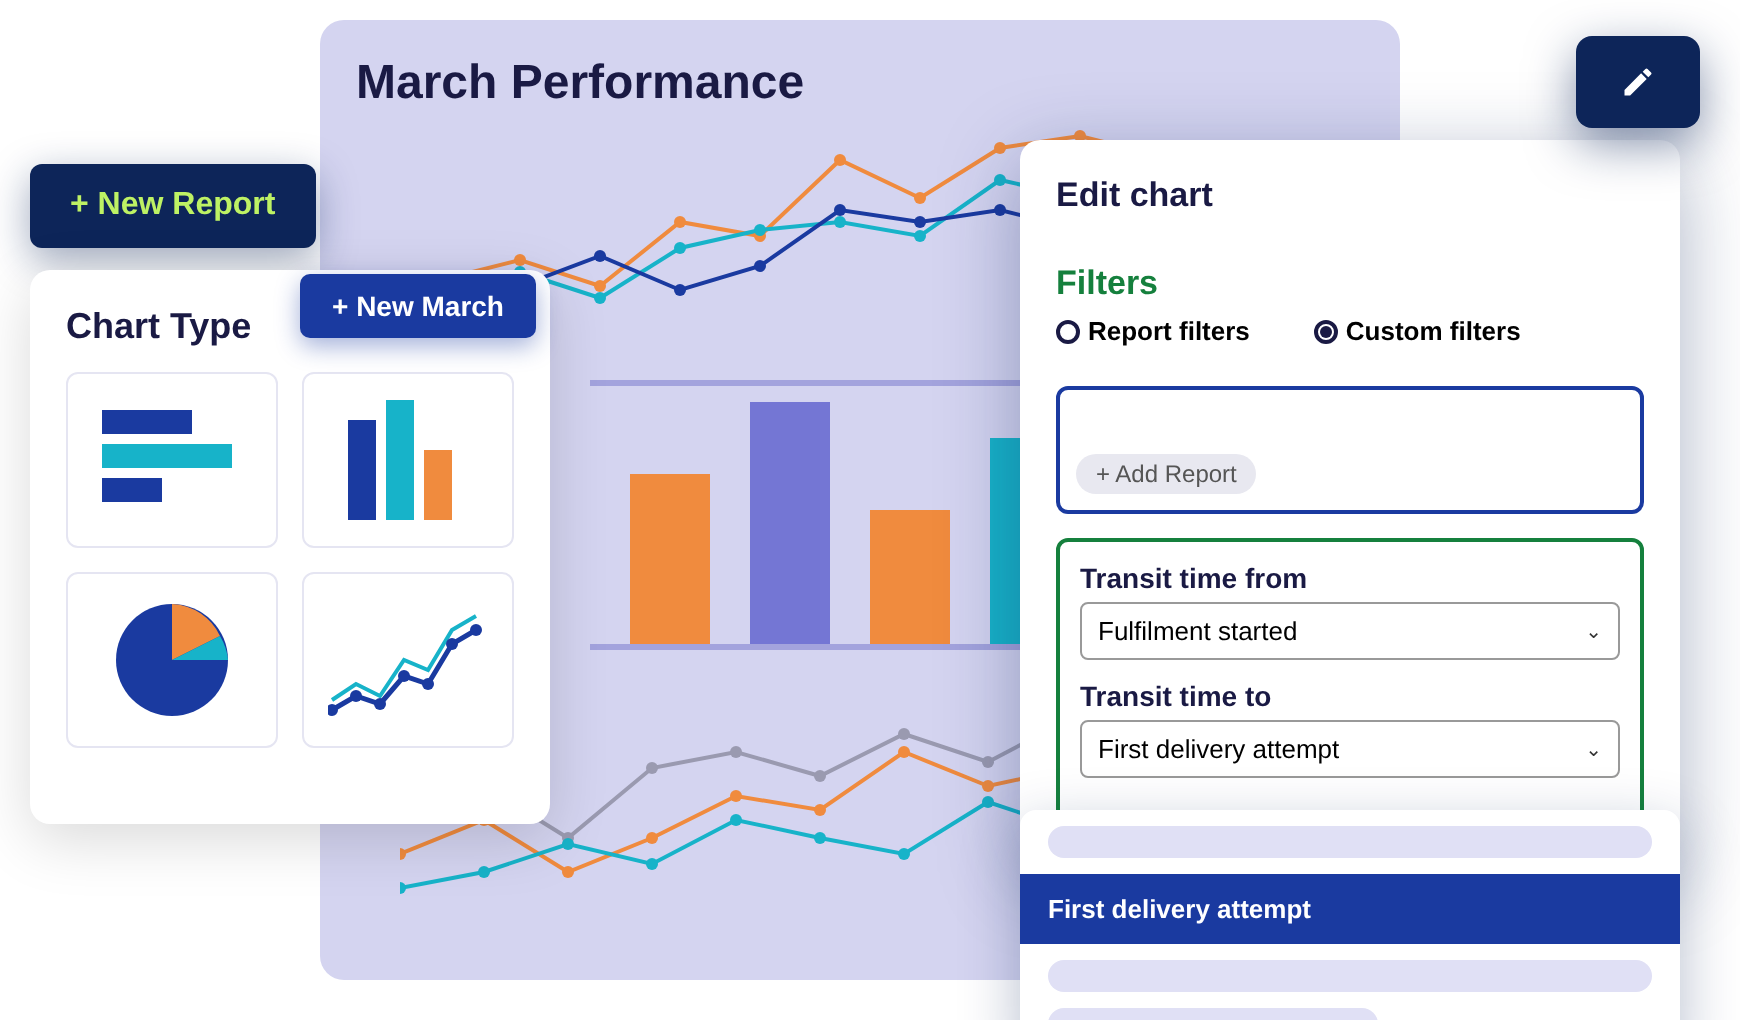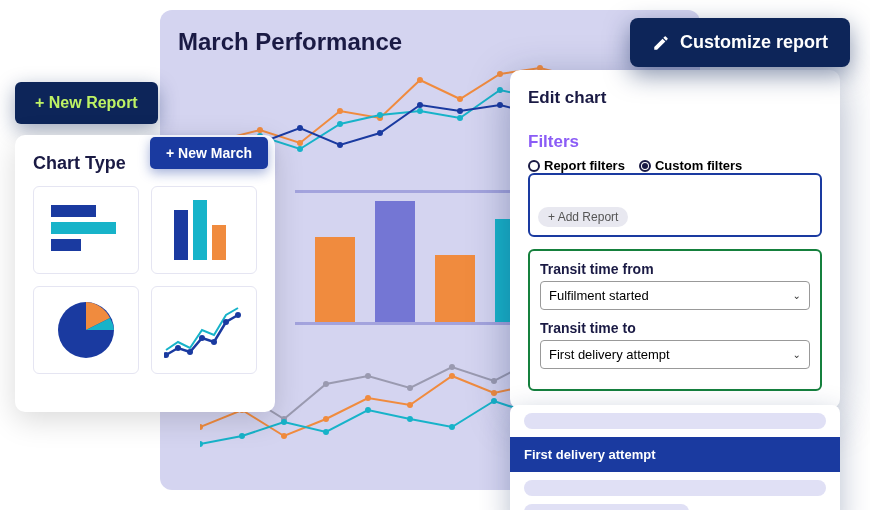--- a/index.html
+++ b/index.html
@@ -18,22 +18,22 @@
 
 .chart-type-panel { position: absolute; left: 15px; top: 135px; width: 260px; height: 277px; background: #fff; border-radius: 10px; padding: 18px; box-shadow: 0 8px 30px rgba(0,0,0,0.15); }
 .chart-type-title { font-size: 18px; font-weight: 800; color: #1a1a44; margin-bottom: 12px; }
 .chart-grid { display: grid; grid-template-columns: 1fr 1fr; gap: 12px; }
 .chart-tile { background: #fff; border: 1px solid #e5e5f2; border-radius: 6px; height: 88px; display: flex; align-items: center; justify-content: center; cursor: pointer; padding: 8px; }
 
 .customize-btn { position: absolute; right: 20px; top: 18px; background: #0d2559; color: #fff; padding: 14px 22px; border-radius: 8px; font-weight: 700; font-size: 18px; cursor: pointer; display: flex; align-items: center; gap: 10px; box-shadow: 0 8px 24px rgba(13,37,89,0.5); z-index: 10; }
 
 .edit-panel { position: absolute; right: 30px; top: 70px; width: 330px; background: #fff; border-radius: 10px; padding: 18px; box-shadow: 0 10px 40px rgba(13,37,89,0.35); z-index: 8; }
 .edit-title { font-size: 17px; font-weight: 800; color: #1a1a44; margin-bottom: 10px; }
-.filters-label { font-size: 17px; font-weight: 800; color: #8b5cf6; margin-bottom: 6px; margin-top: 24px; }
-.radio-row { display: flex; gap: 14px; margin-bottom: 0; font-size: 13px; font-weight: 700; }
+.filters-label { font-size: 17px; font-weight: 800; color: #15803d; margin-bottom: 6px; margin-top: 24px; }
+.radio-row { display: flex; gap: 32px; margin-bottom: 20px; font-size: 13px; font-weight: 700; }
 .radio-opt { display: flex; align-items: center; gap: 4px; cursor: pointer; }
 .radio-circle { width: 12px; height: 12px; border: 2px solid #1a1a44; border-radius: 50%; display: inline-flex; align-items: center; justify-content: center; }
 .radio-circle.sel::after { content: ''; width: 6px; height: 6px; background: #1a1a44; border-radius: 50%; }
 .filter-box { border: 2px solid #1a3aa0; border-radius: 6px; padding: 8px; margin-bottom: 12px; }
 .chip { display: inline-block; background: #e8e8f0; border-radius: 12px; padding: 3px 10px; font-size: 12px; color: #555; }
 .chip-val { font-weight: 800; color: #1a1a44; }
 .add-filter { display: inline-block; background: #e8e8f0; border-radius: 12px; padding: 3px 10px; font-size: 12px; color: #555; margin-top: 6px; cursor: pointer; }
 .transit-box { border: 2px solid #15803d; border-radius: 6px; padding: 10px; }
 .field-label { font-size: 14px; font-weight: 800; color: #1a1a44; margin-bottom: 4px; }
 .select { border: 1px solid #999; border-radius: 4px; padding: 6px 8px; font-size: 13px; display: flex; justify-content: space-between; align-items: center; margin-bottom: 10px; cursor: pointer; background: #fff; }
@@ -191,21 +191,20 @@
           </g>
       </svg>
     </div>
   </div>
 </div>
 
 <div class="customize-btn">
   <svg width="18" height="18" viewBox="0 0 24 24" fill="#fff">
     <path d="M3 17.25V21h3.75L17.81 9.94l-3.75-3.75L3 17.25zM20.71 7.04a1 1 0 0 0 0-1.41l-2.34-2.34a1 1 0 0 0-1.41 0l-1.83 1.83 3.75 3.75 1.83-1.83z"></path>
   </svg>
-  <span>Customize report</span>
 </div>
 
 <div class="edit-panel">
   <div class="edit-title">Edit chart</div>
   <div class="filters-label">Filters</div>
   <div class="radio-row">
     <div class="radio-opt">
       <span class="radio-circle"></span>
       <span>Report filters</span>
     </div>

